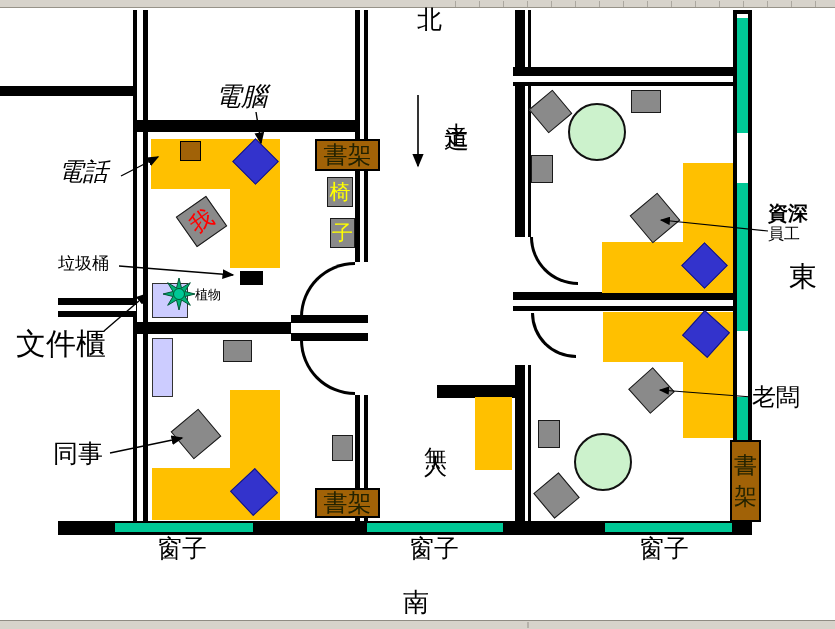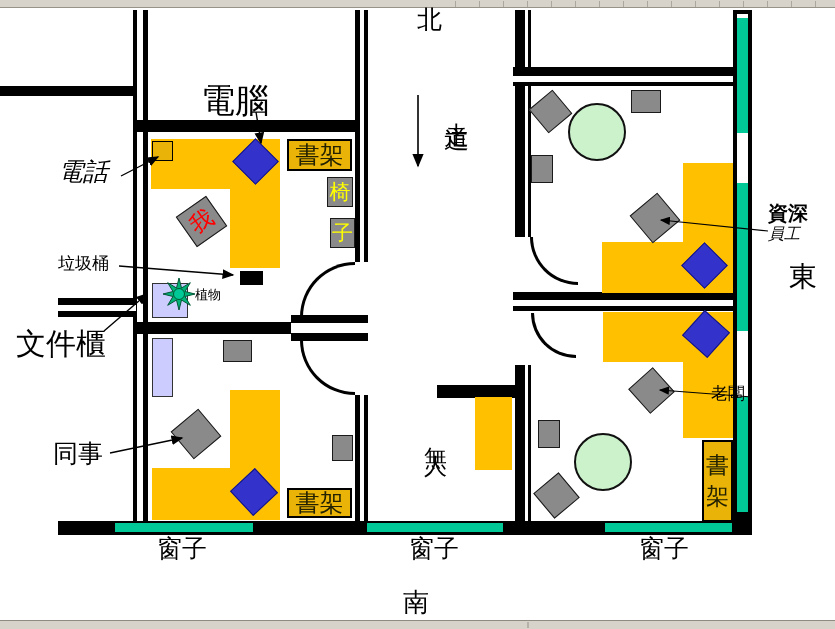--- a/index.html
+++ b/index.html
@@ -10,22 +10,22 @@
   .bar{position:absolute;background:#D7D3CB;}
   .wall{position:absolute;background:#000;}
   .wdbl{position:absolute;background:#fff;border:0 solid #000;}
   .arc{position:absolute;border:0 solid #000;background:transparent;}
   .desk{position:absolute;background:#FFC000;}
   .pc{position:absolute;background:#3333CC;border:1px solid #15157e;}
   .chair{position:absolute;background:#8A8A8A;border:1px solid #1a1a1a;
          display:flex;align-items:center;justify-content:center;}
   .rtable{position:absolute;background:#CCF2CC;border:2px solid #111;border-radius:50%;}
   .cab{position:absolute;background:#CCCCFF;border:1px solid #333;}
-  .cream{position:absolute;background:#eab308;border:2px solid #000;
-         display:flex;align-items:center;justify-content:center;color:#222200;}
+  .cream{position:absolute;background:#a16207;border:2px solid #000;
+         display:flex;align-items:center;justify-content:center;color:#222200;margin-left:28px;}
   .teal{position:absolute;background:#00C896;}
   .lbl{position:absolute;color:#000;white-space:nowrap;line-height:1.04;}
   .vtext{writing-mode:vertical-rl;text-orientation:upright;}
   .chairtxt{color:#FFFF00;font-size:21px;}
   .metxt{color:#FF0000;font-size:23px;}
   svg.overlay{position:absolute;left:0;top:0;pointer-events:none;}
   .ticks{position:absolute;background:repeating-linear-gradient(90deg,#aba79f 0 1px,transparent 1px 24px);}
 </style>
 </head>
 <body>
@@ -120,29 +120,29 @@
   </div>
 
   <div class="desk" style="left:475px;top:397px;width:37px;height:73px;"></div>
 
   <div class="lbl" style="left:417px;top:7px;font-size:25px;">北</div>
   <div class="lbl" style="left:403px;top:589px;font-size:26px;">南</div>
   <div class="lbl" style="left:789px;top:262px;font-size:28px;">東</div>
   <div class="lbl vtext" style="left:443px;top:102px;font-size:25px;letter-spacing:5px;">走道</div>
   <div class="lbl vtext" style="left:423px;top:428px;font-size:23px;letter-spacing:9px;">無人</div>
 
-  <div class="lbl" style="left:201px;top:83px;font-size:34px;">電腦</div>
+  <div class="lbl" style="left:215px;top:83px;font-size:26px;font-style:italic;">電腦</div>
   <div class="lbl" style="left:58px;top:159px;font-size:25px;font-style:italic;">電話</div>
   <div class="lbl" style="left:58px;top:255px;font-size:17px;">垃圾桶</div>
   <div class="lbl" style="left:195px;top:288px;font-size:13px;font-family:'Liberation Sans','DejaVu Sans',sans-serif;">植物</div>
   <div class="lbl" style="left:16px;top:328px;font-size:30px;">文件櫃</div>
   <div class="lbl" style="left:53px;top:441px;font-size:25px;">同事</div>
   <div class="lbl" style="left:768px;top:203px;font-size:20px;font-weight:bold;">資深</div>
-  <div class="lbl" style="left:768px;top:226px;font-size:16px;font-style:italic;">員工</div>
-  <div class="lbl" style="left:711px;top:385px;font-size:17px;">老闆</div>
+  <div class="lbl" style="left:768px;top:226px;font-size:16px;">員工</div>
+  <div class="lbl" style="left:752px;top:385px;font-size:24px;">老闆</div>
 
   <div class="lbl" style="left:157px;top:536px;font-size:25px;">窗子</div>
   <div class="lbl" style="left:409px;top:536px;font-size:25px;">窗子</div>
   <div class="lbl" style="left:639px;top:536px;font-size:25px;">窗子</div>
 
   <svg class="overlay" width="835" height="629" viewBox="0 0 835 629">
     <defs>
       <marker id="ah" markerWidth="9" markerHeight="7" refX="7.5" refY="3.5" orient="auto">
         <path d="M0,0 L8.5,3.5 L0,7 z" fill="#000"></path>
       </marker>

